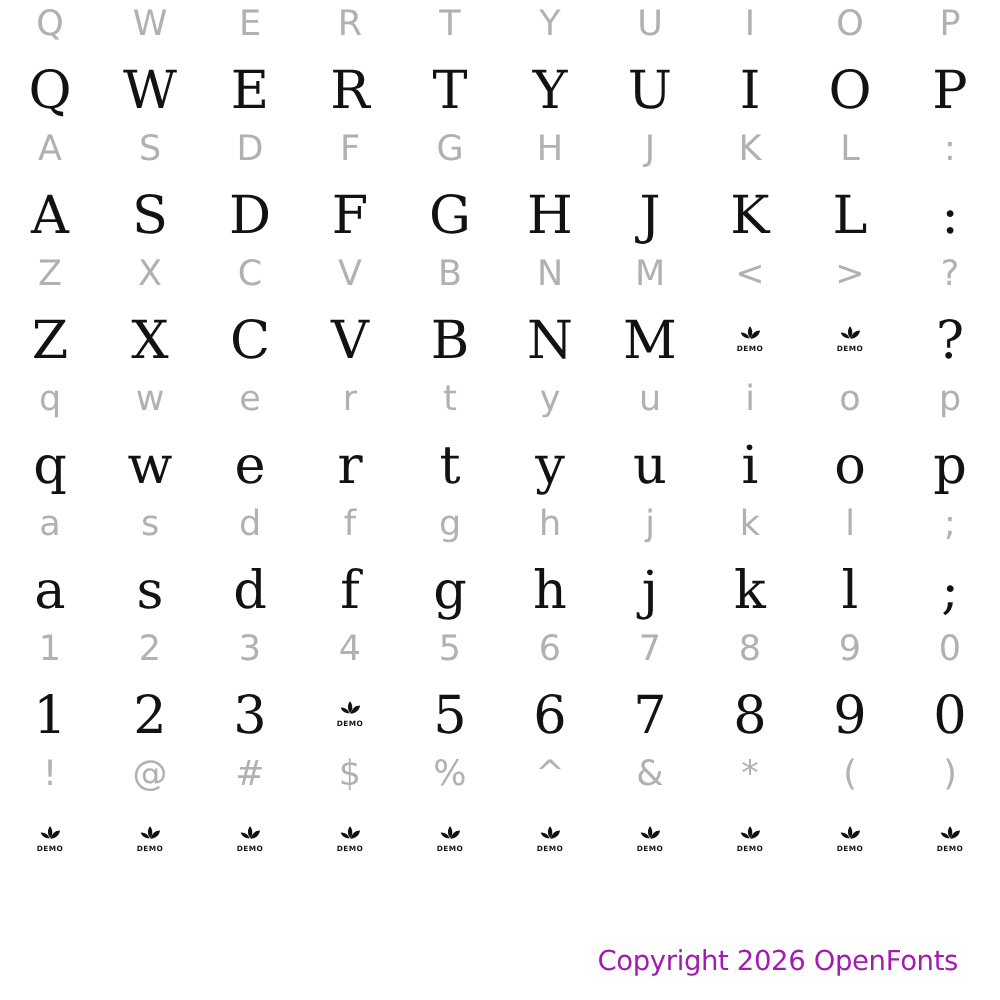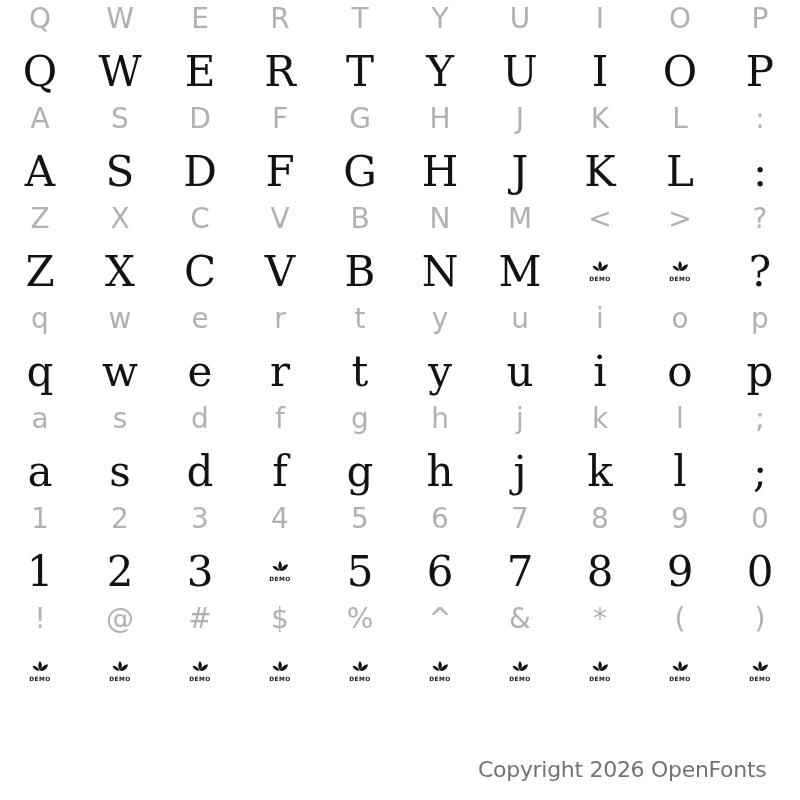--- a/index.html
+++ b/index.html
@@ -51,21 +51,21 @@
   .demo-svg {
     display: block;
   }
   .copyright {
     position: absolute;
     left: 478px;
     top: 757px;
     font-family: "DejaVu Sans", "Liberation Sans", sans-serif;
     font-size: 22px;
     letter-spacing: -0.3px;
-    color: #737373;
+    color: #a21caf;
     white-space: nowrap;
   }
 </style>
 </head>
 <body>
 
 <div class="stage">
   <div class="grid" id="grid">
       <div class="row muted" style="top: -3px;">
         <div class="cell">

